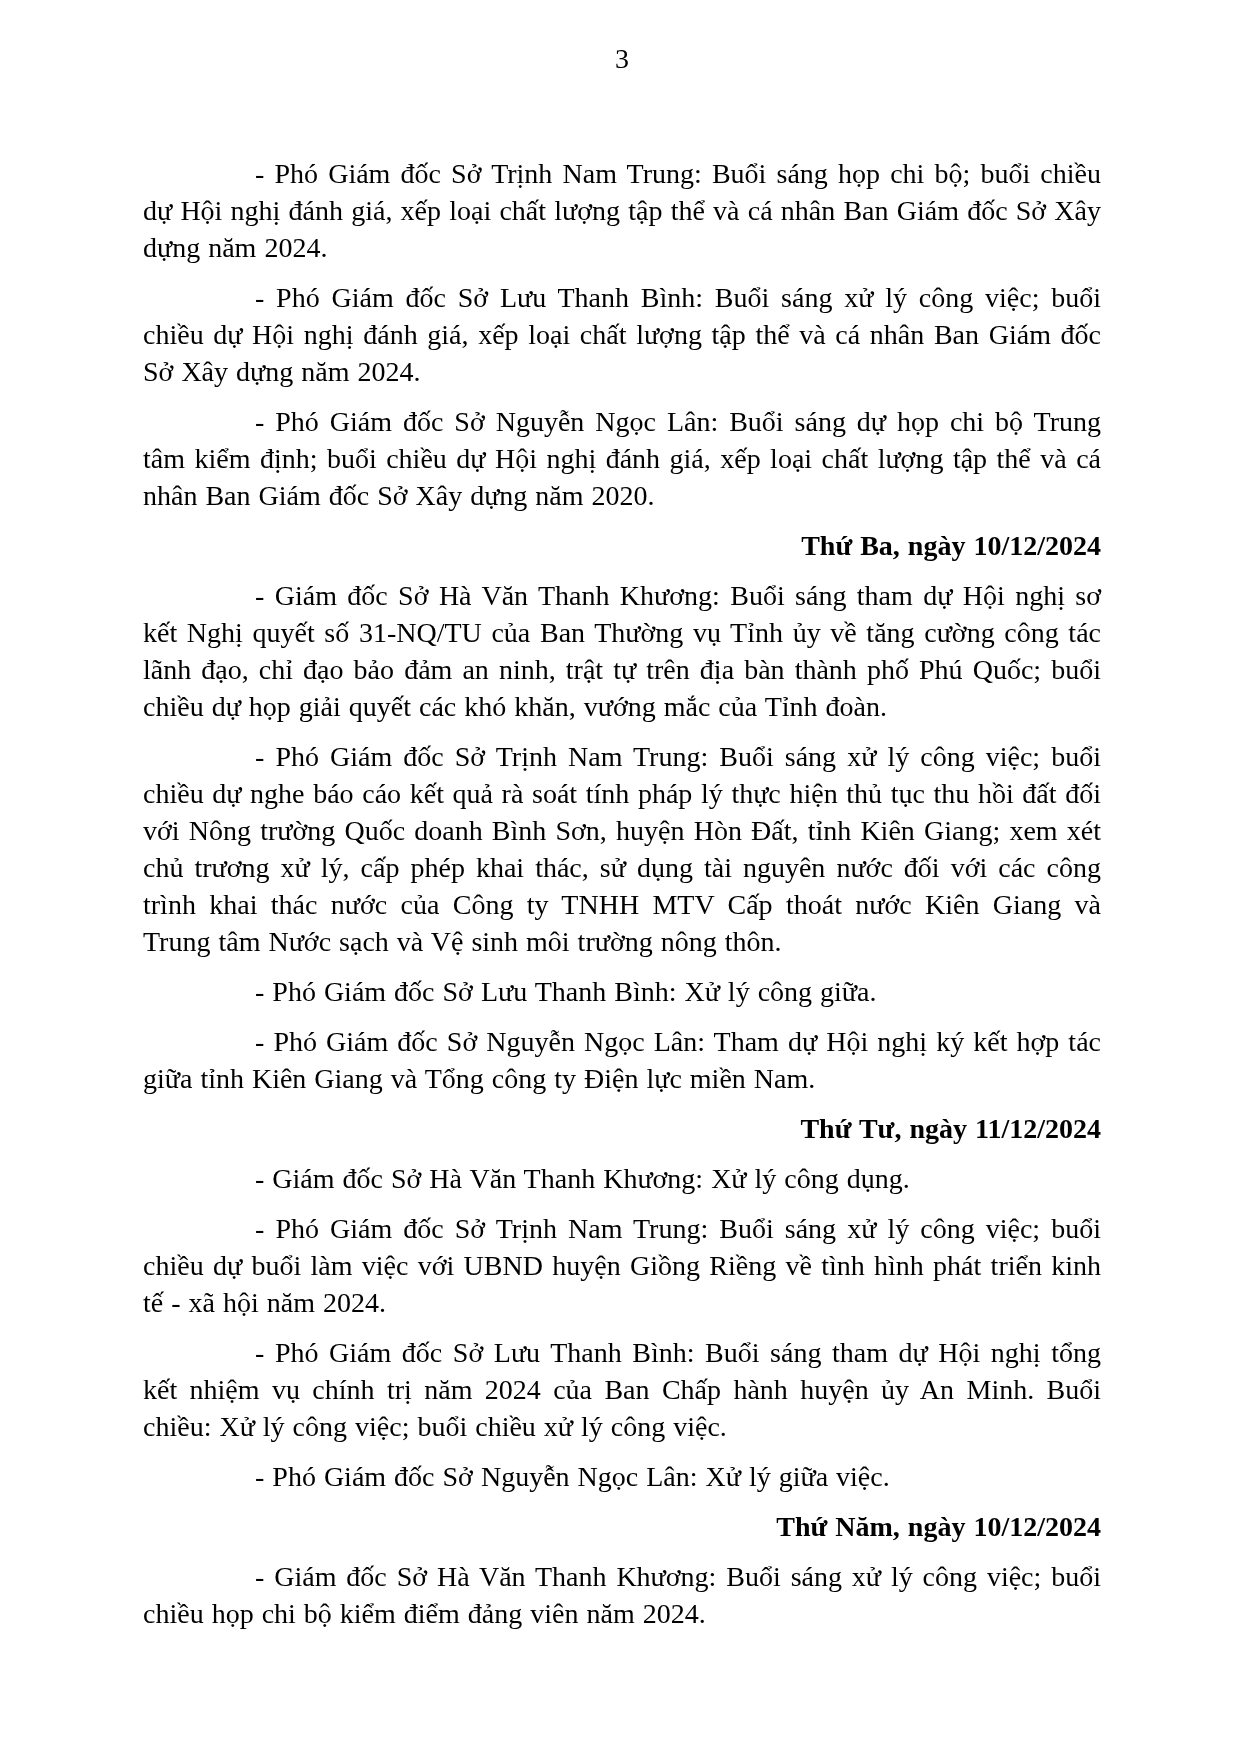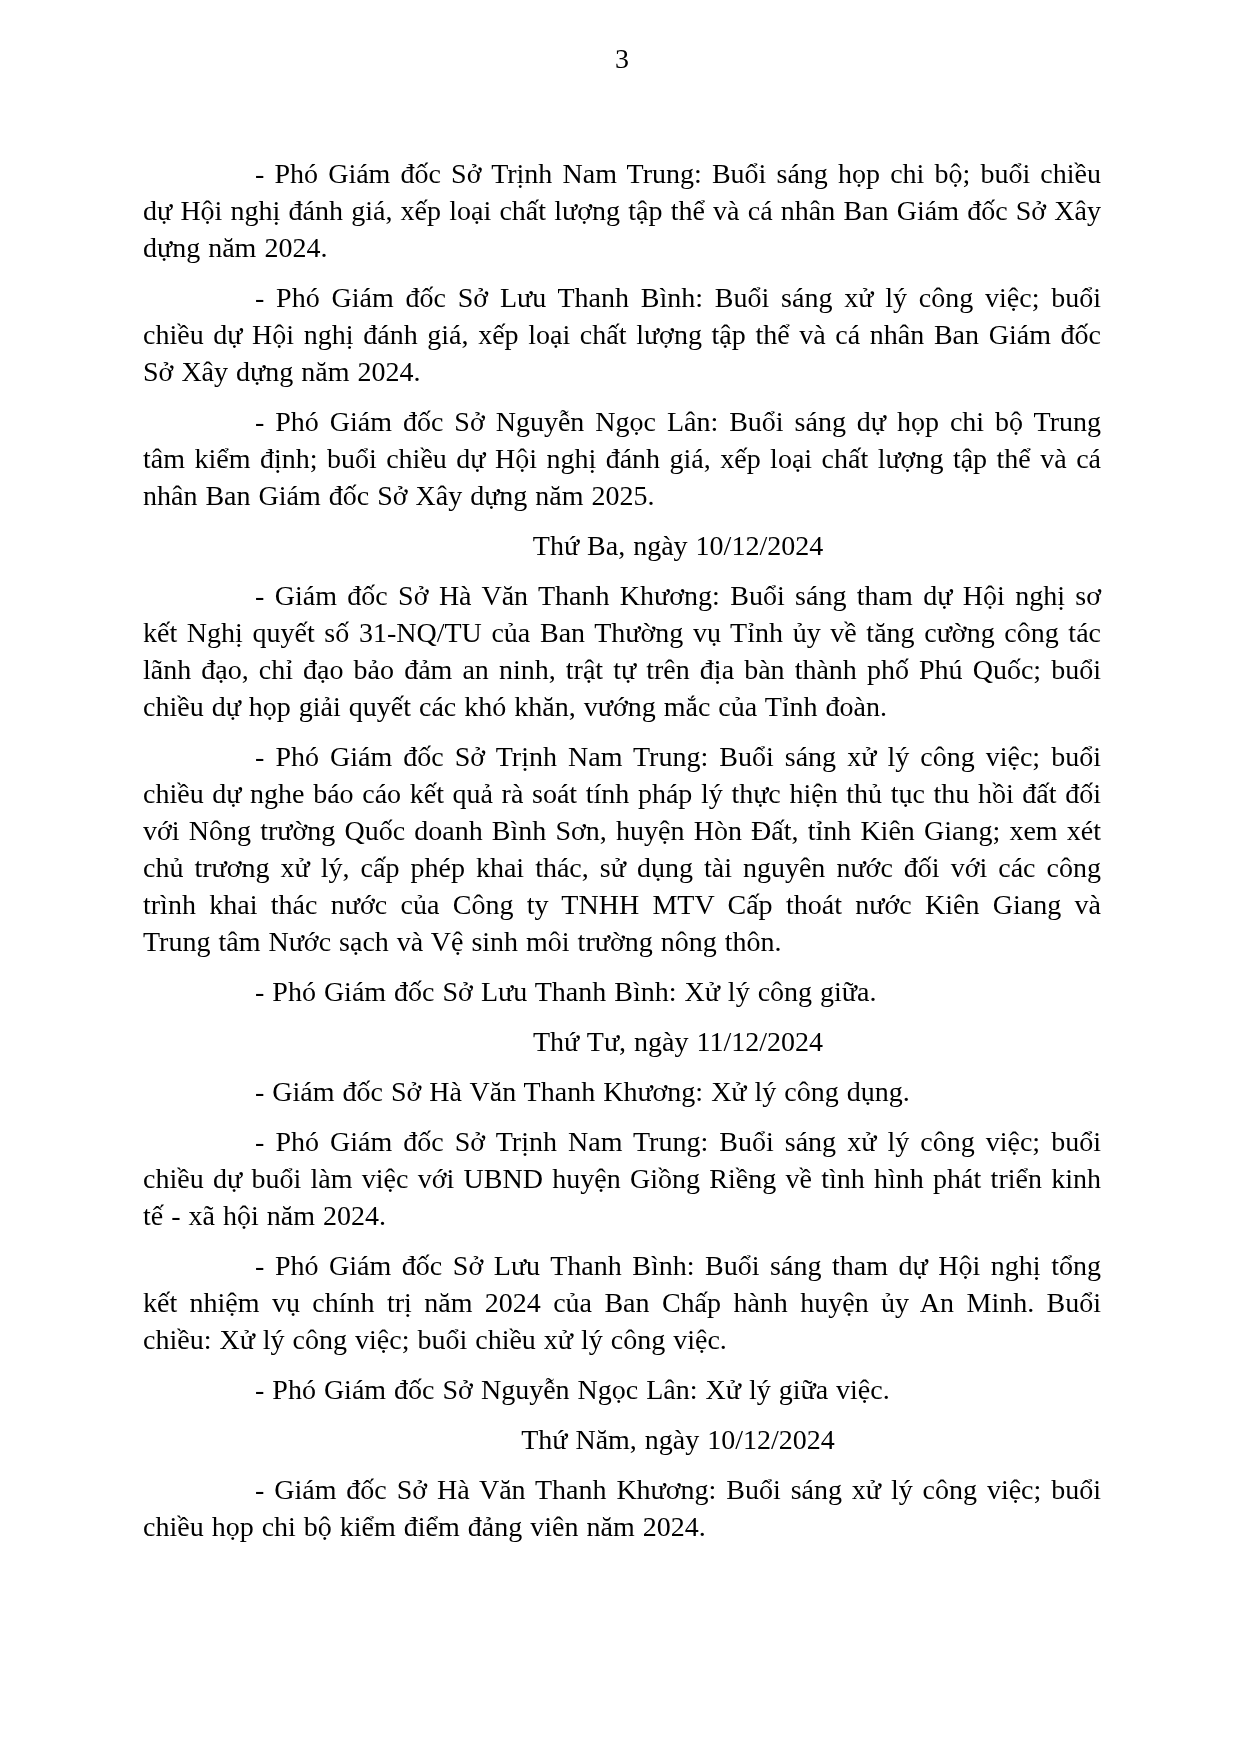--- a/index.html
+++ b/index.html
@@ -29,38 +29,39 @@
   }
   .content p {
     font-size: 28px;
     line-height: 37px;
     text-align: justify;
     text-indent: 112px;
     margin: 10px 0 13px 0;
     word-spacing: 1px;
   }
   .content p.day-heading {
-    font-weight: normal;
-    text-align: center;
+    font-weight: bold;
+    text-align: right;
     margin: 13px 0 13px 0;
   }
 </style>
 </head>
 <body>
 
 <div class="page">
   <div class="page-number">3</div>
   <div class="content">
       <p class="para">- Phó Giám đốc Sở Trịnh Nam Trung: Buổi sáng họp chi bộ; buổi chiều dự Hội nghị đánh giá, xếp loại chất lượng tập thể và cá nhân Ban Giám đốc Sở Xây dựng năm 2024.</p>
       <p class="para">- Phó Giám đốc Sở Lưu Thanh Bình: Buổi sáng xử lý công việc; buổi chiều dự Hội nghị đánh giá, xếp loại chất lượng tập thể và cá nhân Ban Giám đốc Sở Xây dựng năm 2024.</p>
-      <p class="para">- Phó Giám đốc Sở Nguyễn Ngọc Lân: Buổi sáng dự họp chi bộ Trung tâm kiểm định; buổi chiều dự Hội nghị đánh giá, xếp loại chất lượng tập thể và cá nhân Ban Giám đốc Sở Xây dựng năm 2025.</p>
+      <p class="para">- Phó Giám đốc Sở Nguyễn Ngọc Lân: Buổi sáng dự họp chi bộ Trung tâm kiểm định; buổi chiều dự Hội nghị đánh giá, xếp loại chất lượng tập thể và cá nhân Ban Giám đốc Sở Xây dựng năm 2020.</p>
       <p class="day-heading">Thứ Ba, ngày 10/12/2024</p>
       <p class="para">- Giám đốc Sở Hà Văn Thanh Khương: Buổi sáng tham dự Hội nghị sơ kết Nghị quyết số 31-NQ/TU của Ban Thường vụ Tỉnh ủy về tăng cường công tác lãnh đạo, chỉ đạo bảo đảm an ninh, trật tự trên địa bàn thành phố Phú Quốc; buổi chiều dự họp giải quyết các khó khăn, vướng mắc của Tỉnh đoàn.</p>
       <p class="para">- Phó Giám đốc Sở Trịnh Nam Trung: Buổi sáng xử lý công việc; buổi chiều dự nghe báo cáo kết quả rà soát tính pháp lý thực hiện thủ tục thu hồi đất đối với Nông trường Quốc doanh Bình Sơn, huyện Hòn Đất, tỉnh Kiên Giang; xem xét chủ trương xử lý, cấp phép khai thác, sử dụng tài nguyên nước đối với các công trình khai thác nước của Công ty TNHH MTV Cấp thoát nước Kiên Giang và Trung tâm Nước sạch và Vệ sinh môi trường nông thôn.</p>
       <p class="para">- Phó Giám đốc Sở Lưu Thanh Bình: Xử lý công giữa.</p>
+      <p class="para">- Phó Giám đốc Sở Nguyễn Ngọc Lân: Tham dự Hội nghị ký kết hợp tác giữa tỉnh Kiên Giang và Tổng công ty Điện lực miền Nam.</p>
       <p class="day-heading">Thứ Tư, ngày 11/12/2024</p>
       <p class="para">- Giám đốc Sở Hà Văn Thanh Khương: Xử lý công dụng.</p>
       <p class="para">- Phó Giám đốc Sở Trịnh Nam Trung: Buổi sáng xử lý công việc; buổi chiều dự buổi làm việc với UBND huyện Giồng Riềng về tình hình phát triển kinh tế - xã hội năm 2024.</p>
       <p class="para">- Phó Giám đốc Sở Lưu Thanh Bình: Buổi sáng tham dự Hội nghị tổng kết nhiệm vụ chính trị năm 2024 của Ban Chấp hành huyện ủy An Minh. Buổi chiều: Xử lý công việc; buổi chiều xử lý công việc.</p>
       <p class="para">- Phó Giám đốc Sở Nguyễn Ngọc Lân: Xử lý giữa việc.</p>
       <p class="day-heading">Thứ Năm, ngày 10/12/2024</p>
       <p class="para">- Giám đốc Sở Hà Văn Thanh Khương: Buổi sáng xử lý công việc; buổi chiều họp chi bộ kiểm điểm đảng viên năm 2024.</p>
     </div>
 </div>
 

